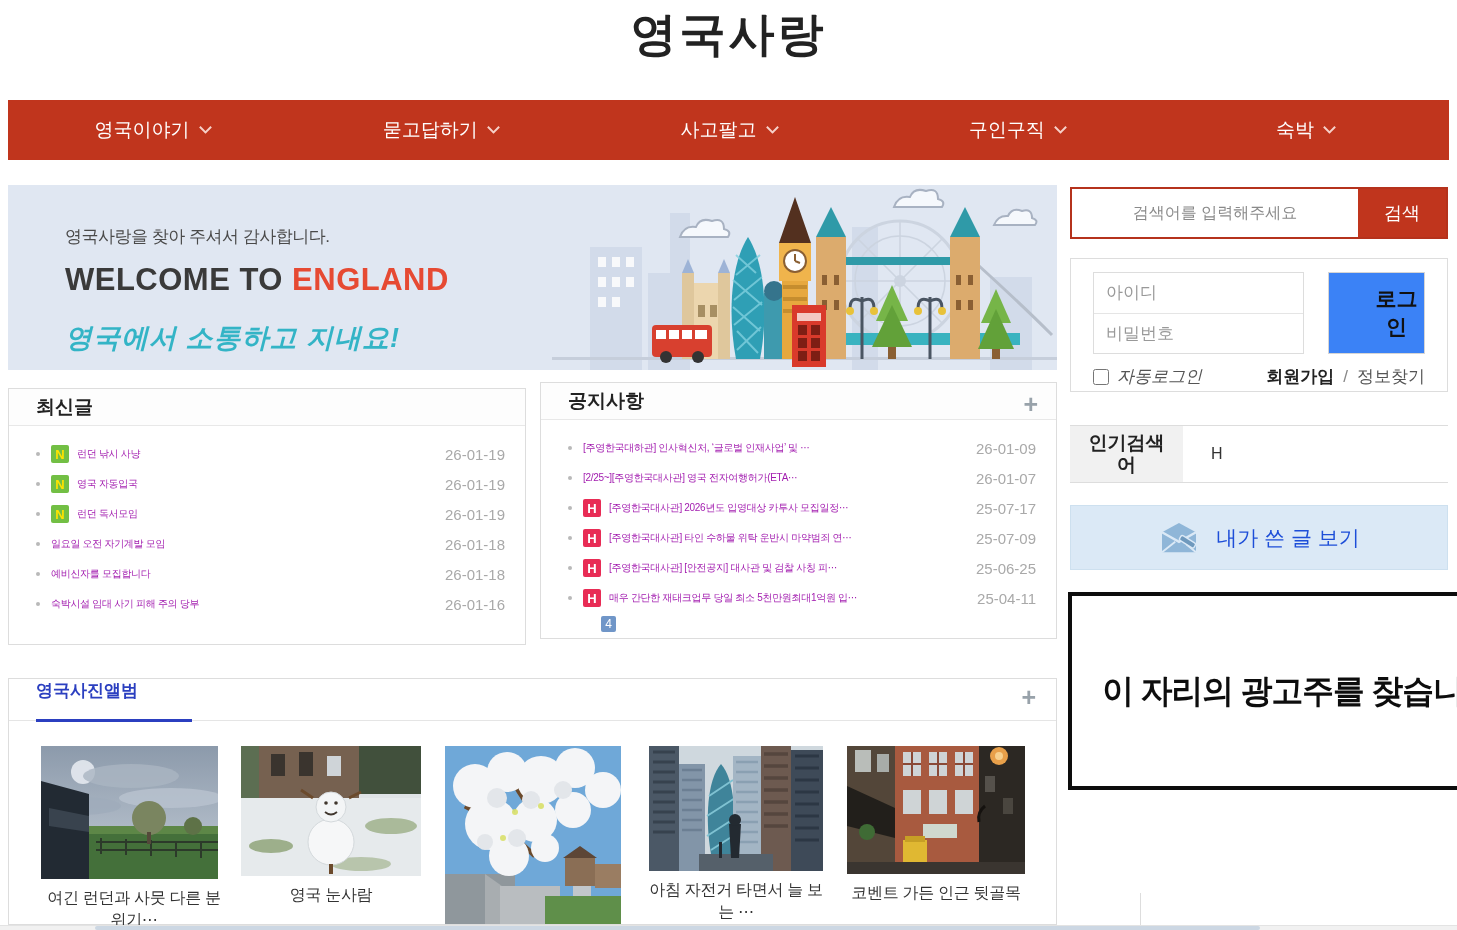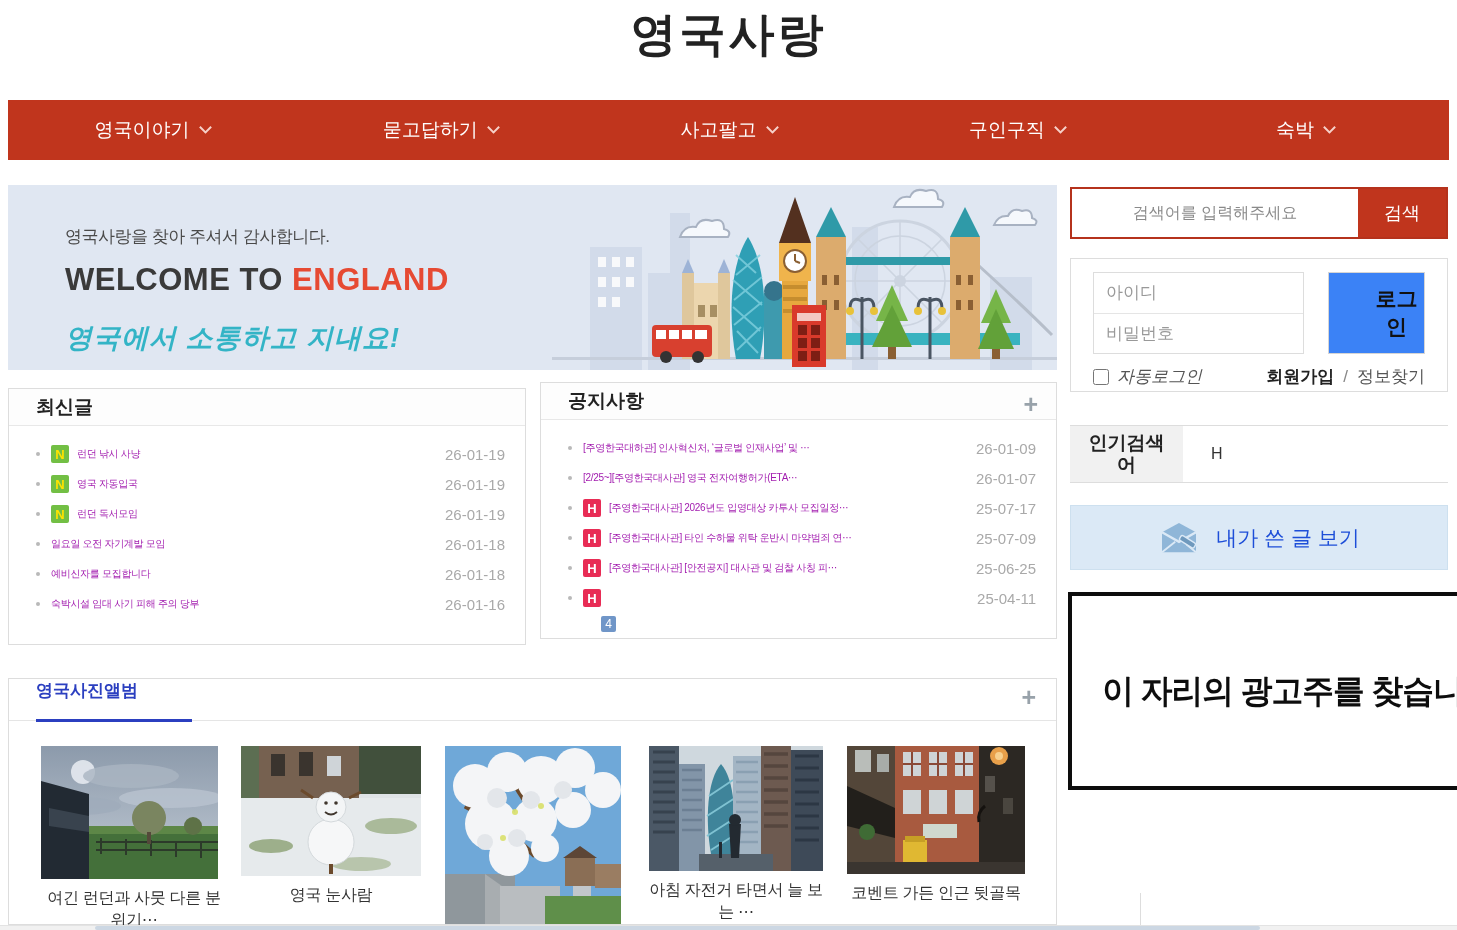--- a/index.html
+++ b/index.html
@@ -382,20 +382,21 @@
       </div>
       <div class="post-row">
         <span class="bullet"></span>
         <span class="badge badge-h">H</span>
         <span class="post-title">[주영한국대사관] [안전공지] 대사관 및 검찰 사칭 피⋯</span>
         <span class="post-date">25-06-25</span>
       </div>
       <div class="post-row">
         <span class="bullet"></span>
         <span class="badge badge-h">H</span>
+        <span class="post-title">매우 간단한 재태크업무 당일 최소 5천만원최대1억원 입⋯</span>
         <span class="post-date">25-04-11</span>
       </div>
       <div class="cmt-row">
         <span class="badge-cmt">4</span>
       </div>
     </div>
   </div>
 
   <div id="album-panel" class="abs panel">
     <div id="album-header">

